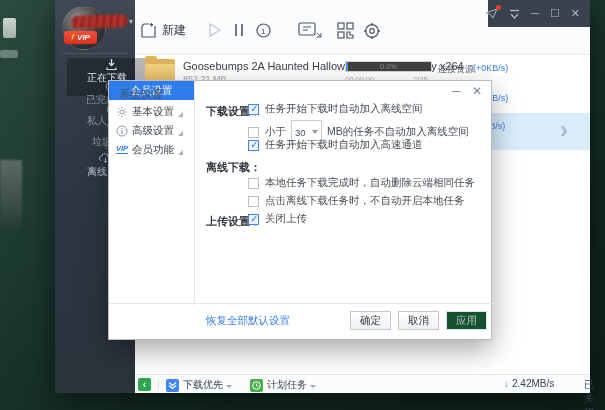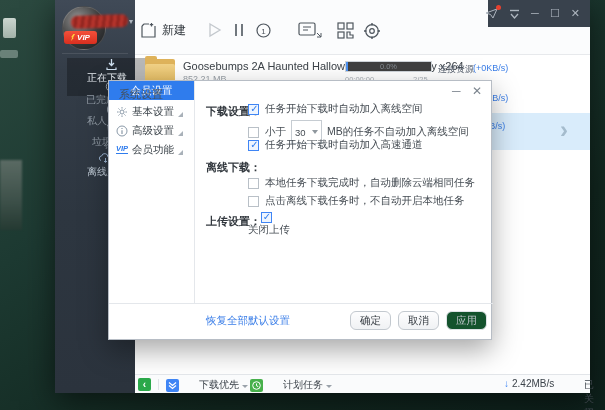--- a/index.html
+++ b/index.html
@@ -78,28 +78,28 @@
   .opt-row { position:absolute; display:flex; align-items:center; }
   .cb { width:11px; height:11px; border:1px solid #b9c0c7; background:#fff; margin-right:6px; flex:0 0 auto; position:relative; cursor:pointer; }
   .cb.on { border-color:#3f85f5; background:#eef5ff; }
   .cb.on::after { content:"✓"; position:absolute; left:0; top:-2px; width:11px; text-align:center; font-size:10px; color:#2f7ced; font-weight:bold; }
   .opt-text { font-size:10.5px; color:#454c53; white-space:nowrap; }
   .mini-select { width:31px; height:24px; border:1px solid #c6ccd2; background:#fff; margin:0 5px; display:flex; align-items:center; justify-content:space-between; padding:0 3px; cursor:pointer; }
   .mini-select .val { font-size:9.5px; color:#454c53; }
   .mini-select .arrow { width:0; height:0; border-left:3px solid transparent; border-right:3px solid transparent; border-top:4px solid #8f979e; }
   .dlg-footer-divider { left:0; top:222px; width:384px; height:1px; background:#e4e7eb; }
   .restore-link { left:97px; top:233px; font-size:10.5px; color:#3a7ee8; cursor:pointer; }
-  .dlg-btn { position:absolute; top:230px; width:41px; height:19px; border:1px solid #c3c9cf; background:linear-gradient(180deg,#fdfdfe,#f0f2f4); font-size:10.5px; color:#33393f; display:flex; align-items:center; justify-content:center; cursor:pointer; border-radius:6px; }
+  .dlg-btn { position:absolute; top:230px; width:41px; height:19px; border:1px solid #c3c9cf; background:linear-gradient(180deg,#fdfdfe,#f0f2f4); font-size:10.5px; color:#33393f; display:flex; align-items:center; justify-content:center; cursor:pointer; border-radius:0; }
   .dlg-btn.disabled { border-color:#dfe3e7; color:#bcc2c8; background:#14532d; cursor:default; }
 
   
   .statusbar { left:80px; top:374px; width:455px; height:19px; background:#fafbfc; border-top:1px solid #e2e5e9; }
   .sb-item { position:absolute; display:flex; align-items:center; top:3px; }
   .sb-badge { width:13px; height:13px; border-radius:2px; display:flex; align-items:center; justify-content:center; }
-  .sb-label { font-size:10px; color:#3c434a; margin-left:20px; }
+  .sb-label { font-size:10px; color:#3c434a; margin-left:4px; }
   .sb-caret { width:0; height:0; border-left:3px solid transparent; border-right:3px solid transparent; border-top:3px solid #9aa2aa; margin-left:3px; margin-top:2px; }
   .sb-divider { left:23px; top:4px; width:1px; height:11px; background:#e0e3e7; position:absolute; }
   .arrow-down { color:#3f85f5; font-size:10px; font-weight:bold; }
   .arrow-up { color:#47b04b; font-size:10px; font-weight:bold; }
   .sb-num { font-size:10px; color:#3c434a; margin-left:3px; }
 </style>
 </head>
 <body>
 
 <div class="abs desk-icon"></div>
@@ -295,21 +295,21 @@
     <div class="opt-row" style="left:139px; top:95px;">
       <span class="cb"></span>
       <span class="opt-text">本地任务下载完成时，自动删除云端相同任务</span>
     </div>
     <div class="opt-row" style="left:139px; top:113px;">
       <span class="cb"></span>
       <span class="opt-text">点击离线下载任务时，不自动开启本地任务</span>
     </div>
 
     <div class="sec-label" style="top:133px;">上传设置：</div>
-    <div class="opt-row" style="left:139px; top:131px;flex-direction:column;">
+    <div class="opt-row" style="left:139px; top:131px;">
       <span class="cb on"></span>
       <span class="opt-text">关闭上传</span>
     </div>
 
     <div class="abs dlg-footer-divider"></div>
     <div class="abs restore-link">恢复全部默认设置</div>
     <div class="dlg-btn" style="left:241px;">确定</div>
     <div class="dlg-btn" style="left:289px;">取消</div>
     <div class="dlg-btn disabled" style="left:337px;">应用</div>
   </div>

